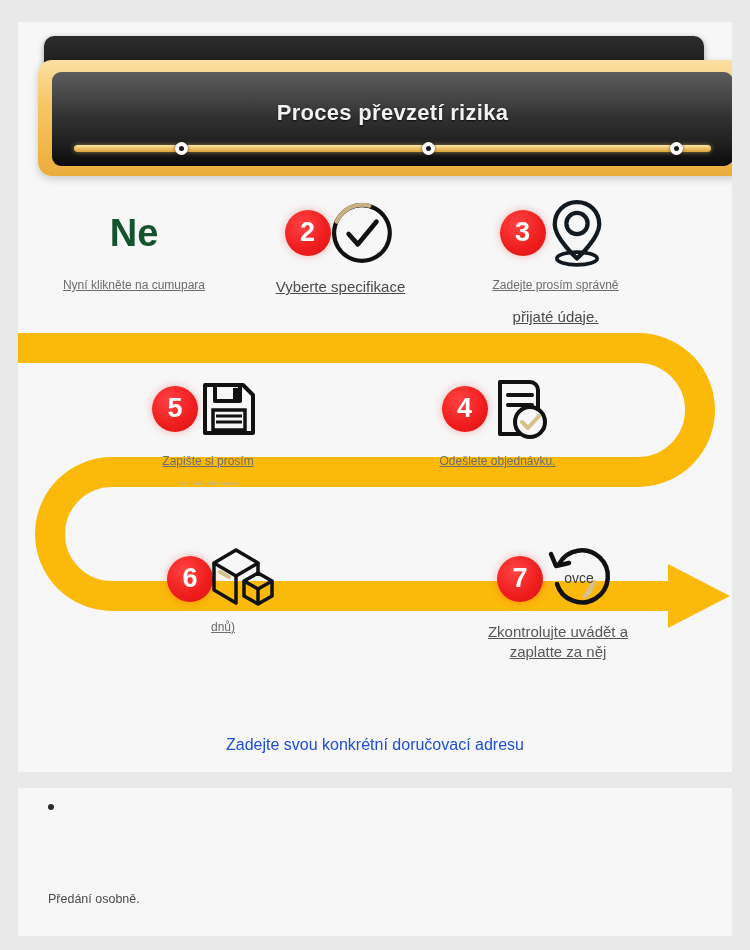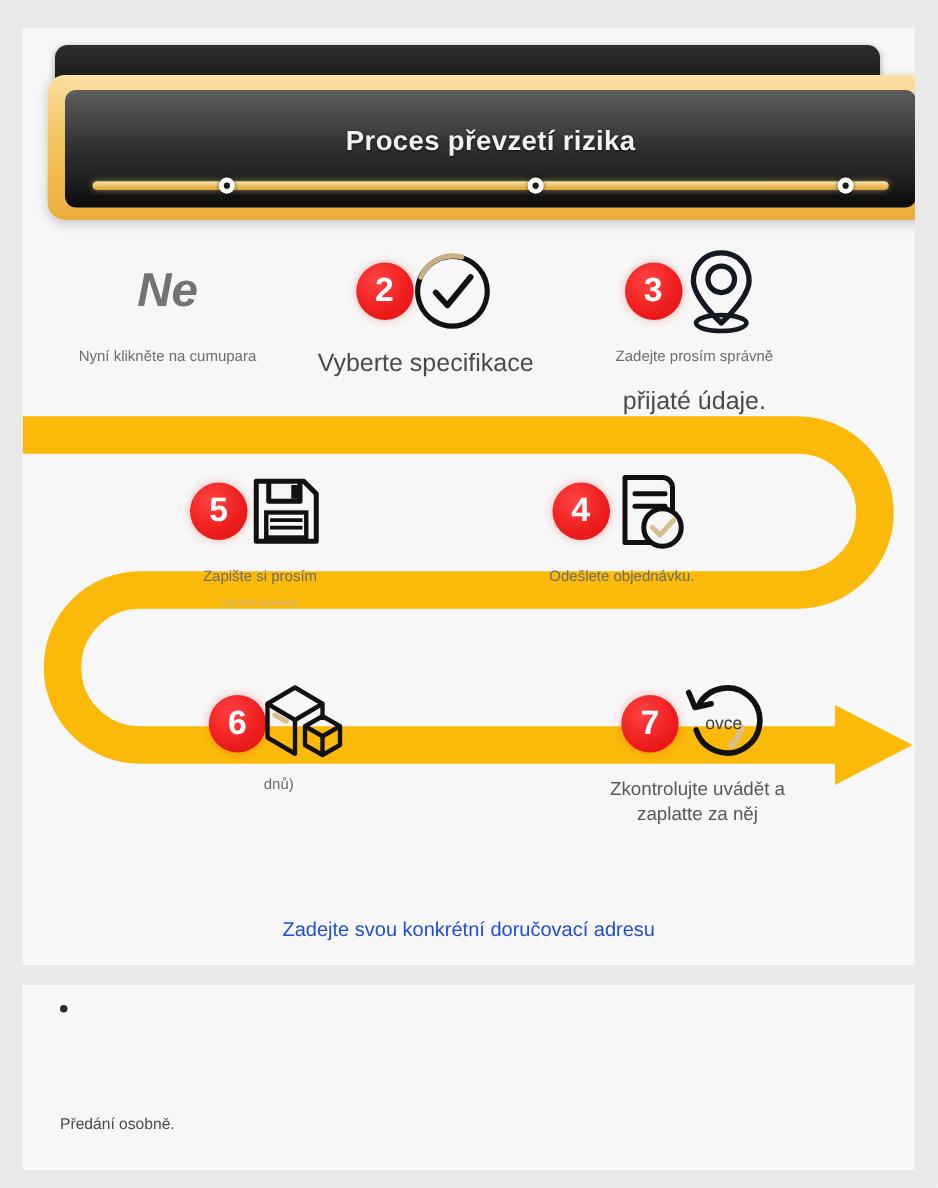--- a/index.html
+++ b/index.html
@@ -158,42 +158,42 @@
     display: flex;
     align-items: center;
     justify-content: center;
     flex: none;
   }
   .caption {
     margin-top: 4px;
     color: #6d6d6d;
     font-size: 12px;
     line-height: 1.5;
+    text-decoration: underline;
   }
   .caption-lg {
     color: #4a4a4a;
-    font-size: 20px;
+    font-size: 15px;
   }
   .caption-sm {
     margin-top: 10px;
     color: #b4b4b4;
     font-size: 6px;
     letter-spacing: .2px;
   }
   .caption-two {
     color: #585858;
     font-size: 15px;
     line-height: 1.35;
   }
   .ne-mark {
-    color: #737373;
+    color: #14532d;
     font-size: 38px;
     font-weight: bold;
     line-height: 78px;
-    font-style: italic;
   }
 
   
   .footer-head {
     position: absolute;
     left: 0; right: 0;
     bottom: 18px;
     text-align: center;
     color: #1d4ed8;
     font-size: 16px;

